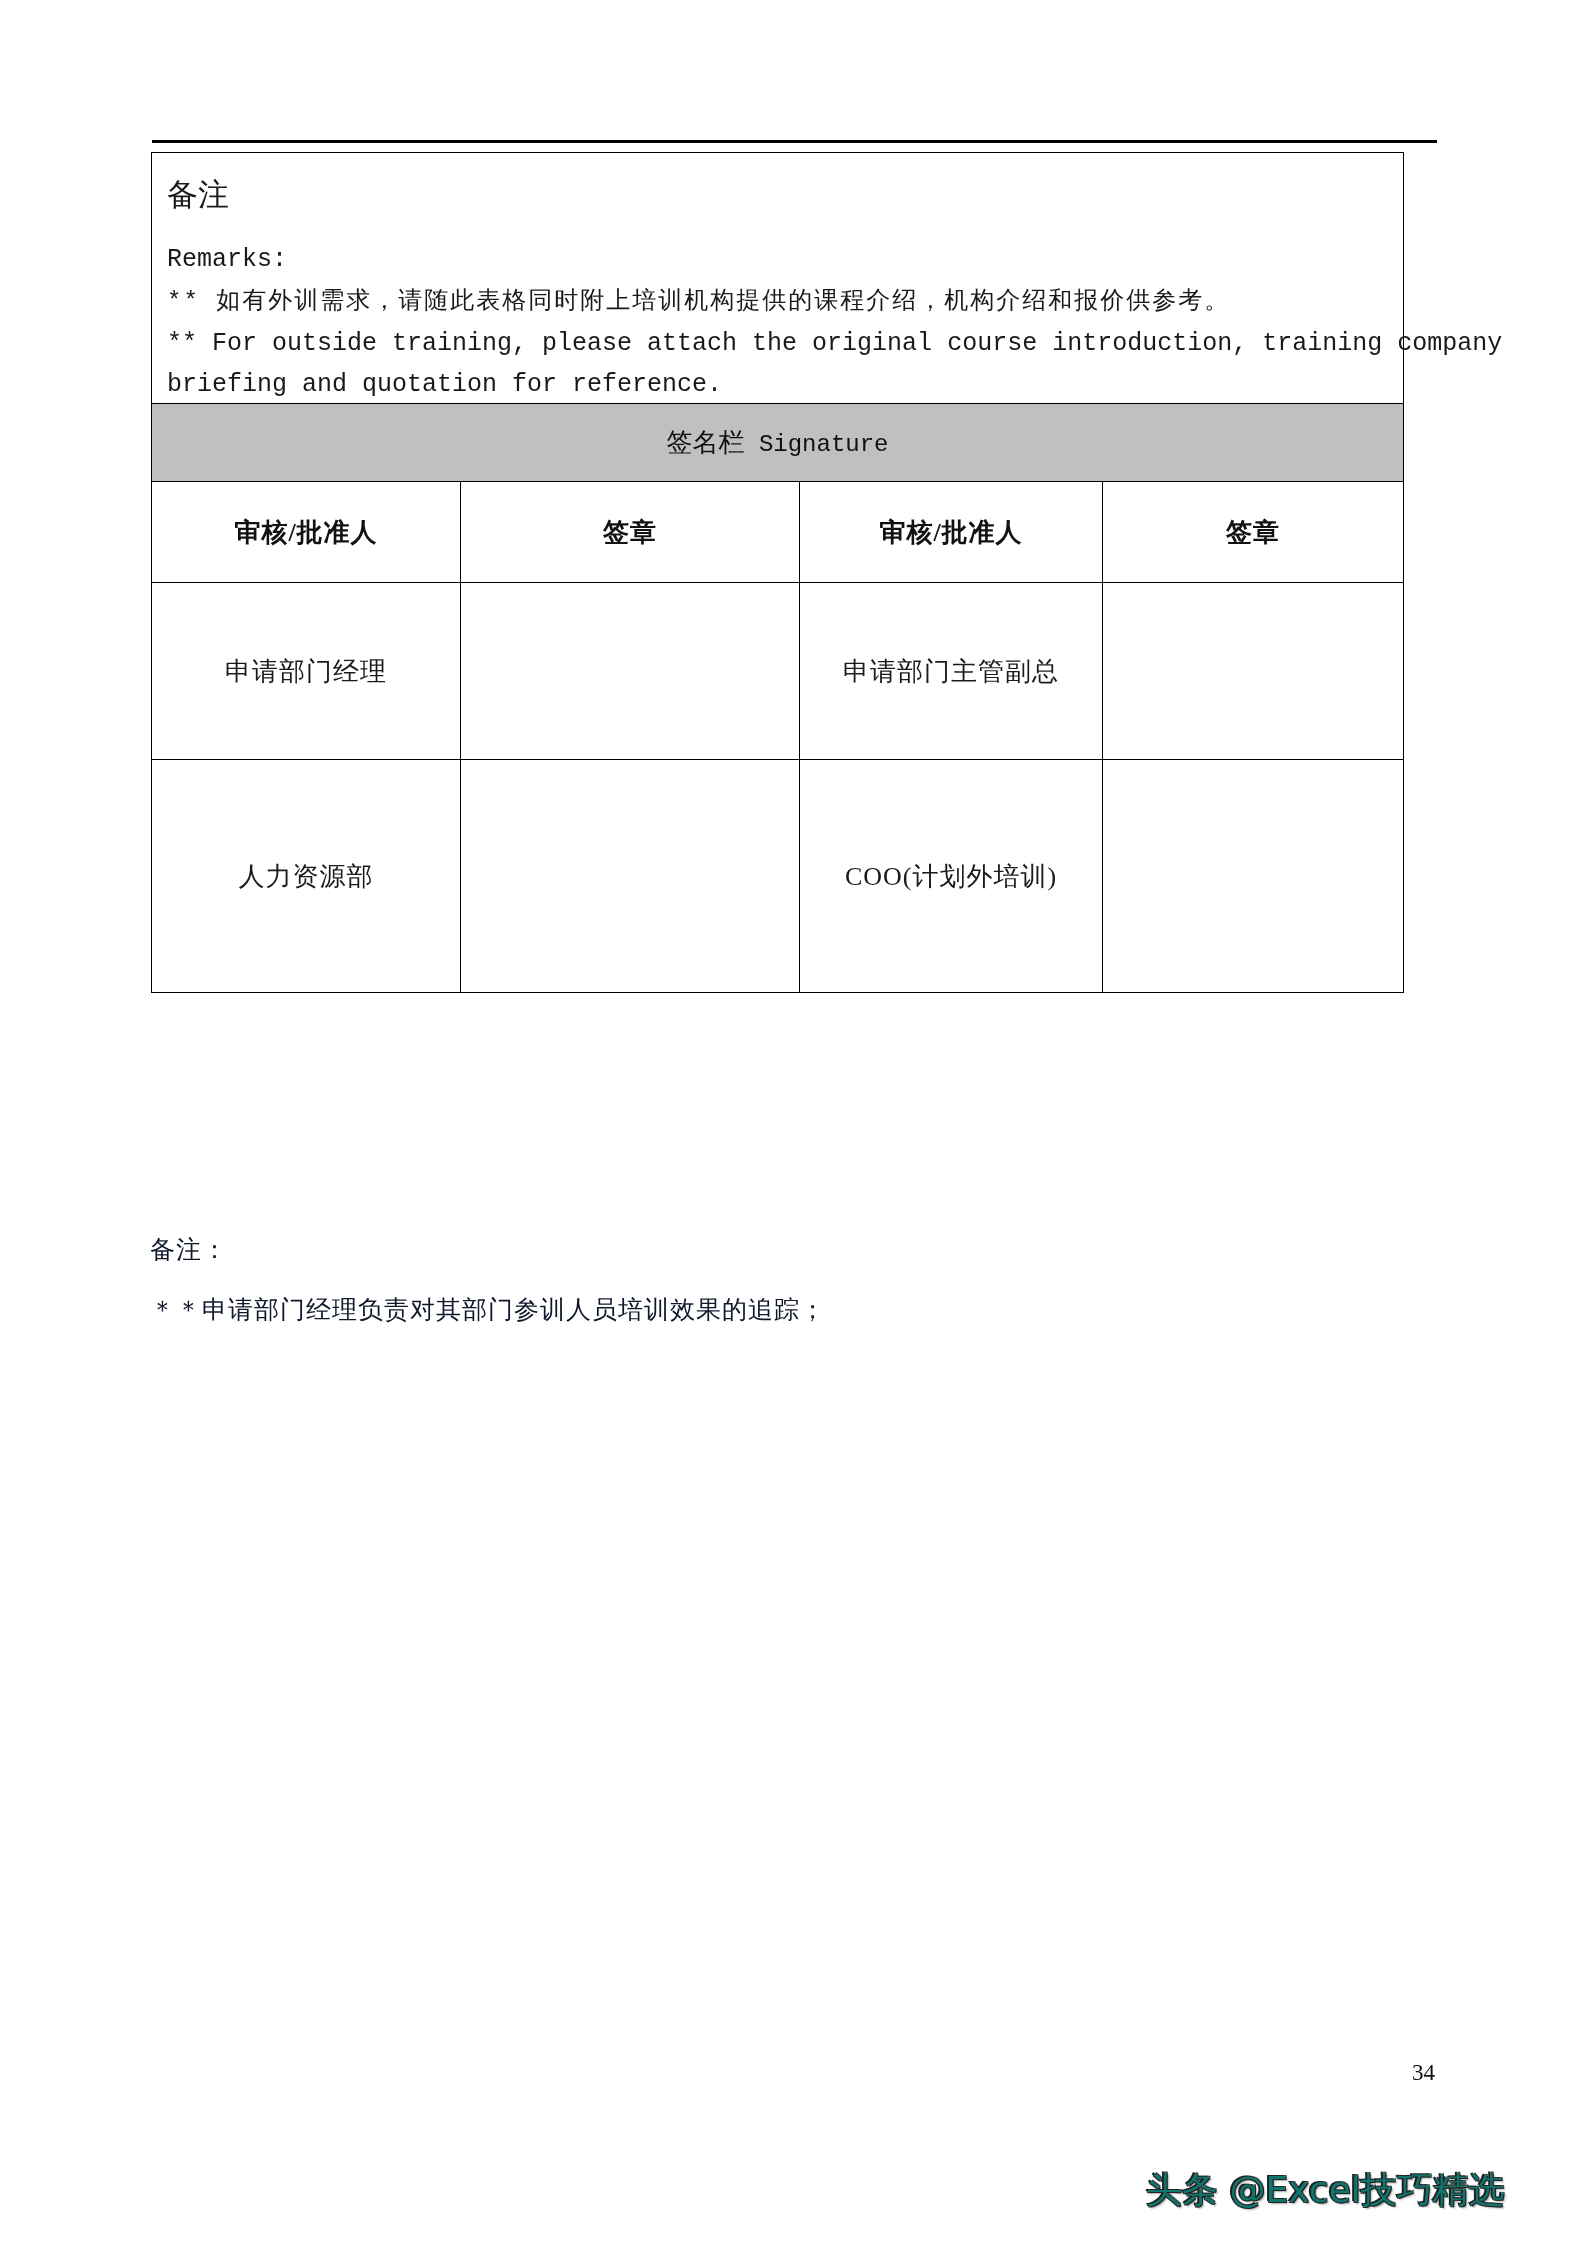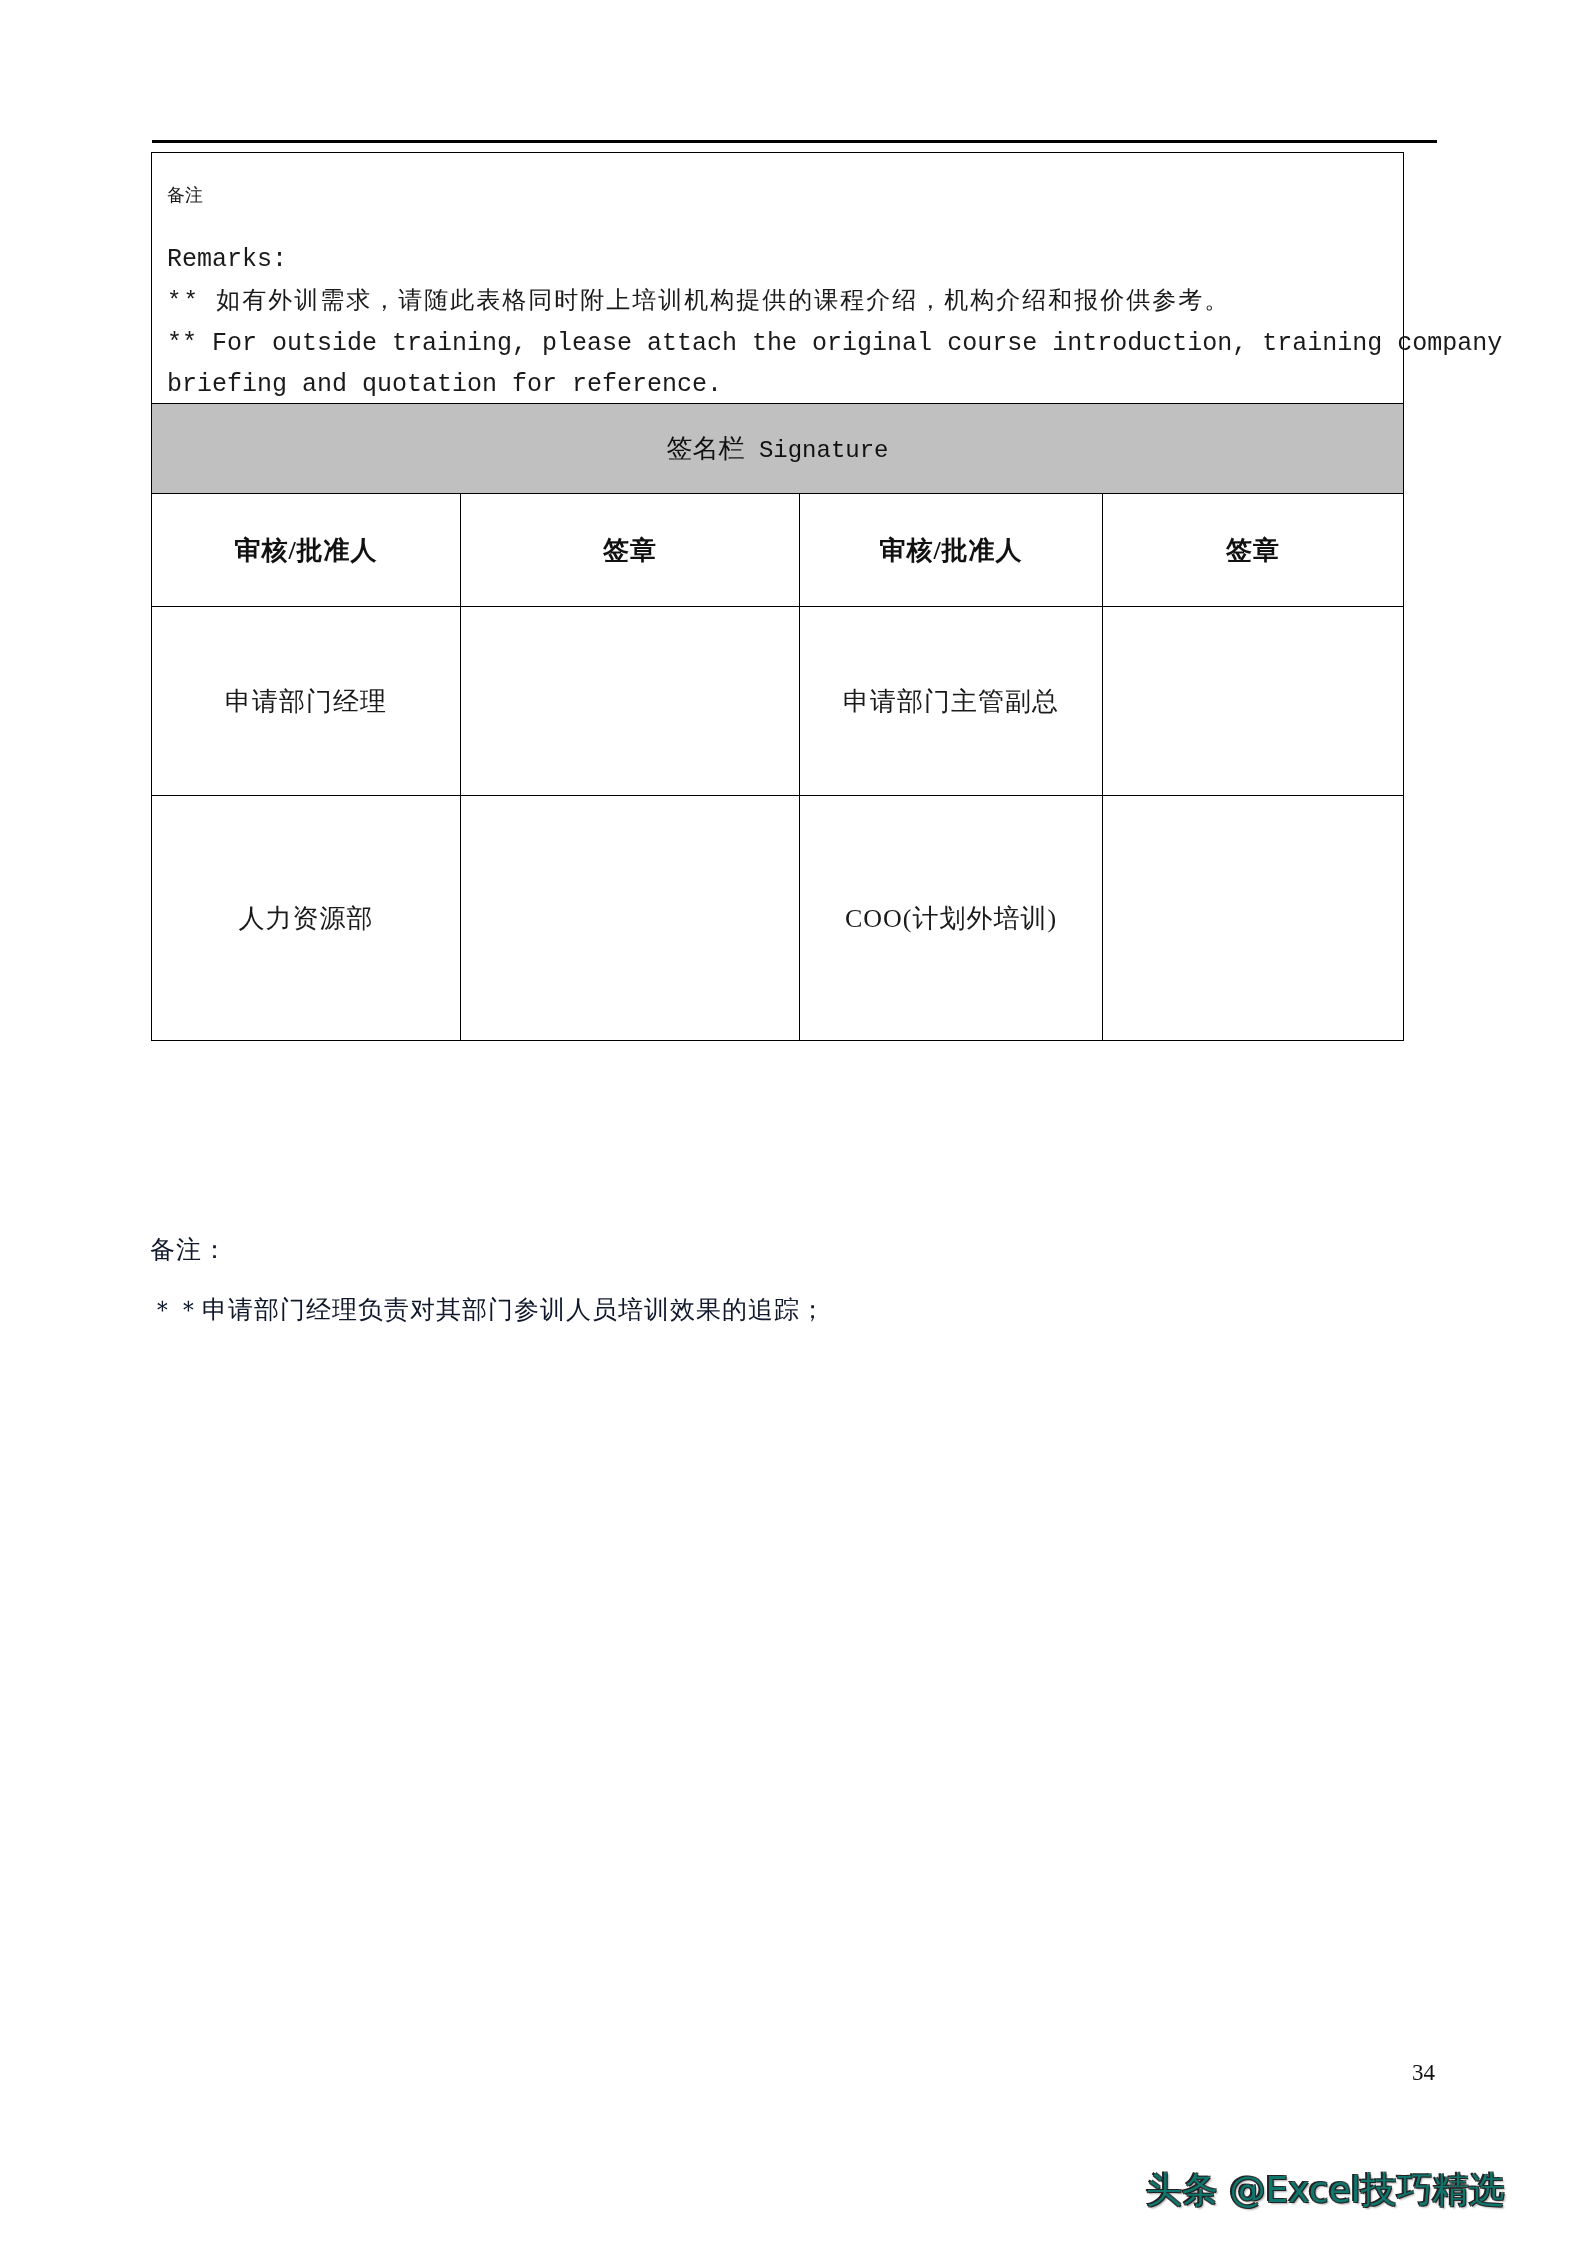--- a/index.html
+++ b/index.html
@@ -26,21 +26,21 @@
   .form-table {
     position: absolute;
     left: 151px;
     top: 152px;
     width: 1252px;
     border-collapse: collapse;
     table-layout: fixed;
   }
   .form-table td {
     border: 1.5px solid #000;
-    padding: 10px;
+    padding: 4px;
     text-align: center;
     vertical-align: middle;
   }
   .remarks-cell {
     text-align: left !important;
     vertical-align: top !important;
     height: 250px;
     padding: 0 !important;
   }
   .remarks-box {
@@ -51,21 +51,21 @@
     position: absolute;
     left: 15px;
     white-space: nowrap;
     font-family: "Liberation Mono", "DejaVu Sans Mono", monospace;
     font-size: 25px;
     line-height: 30px;
     color: #1a1a1a;
   }
   .remark-title {
     font-family: "Liberation Serif", "DejaVu Serif", serif;
-    font-size: 18px;
+    font-size: 31px;
   }
   .remark-cjk {
     font-size: 24px;
     letter-spacing: 2px;
   }
   .sig-band {
     background: #c0c0c0;
     height: 69px;
     font-family: "Liberation Mono", "DejaVu Sans Mono", monospace;
     font-size: 24px;

